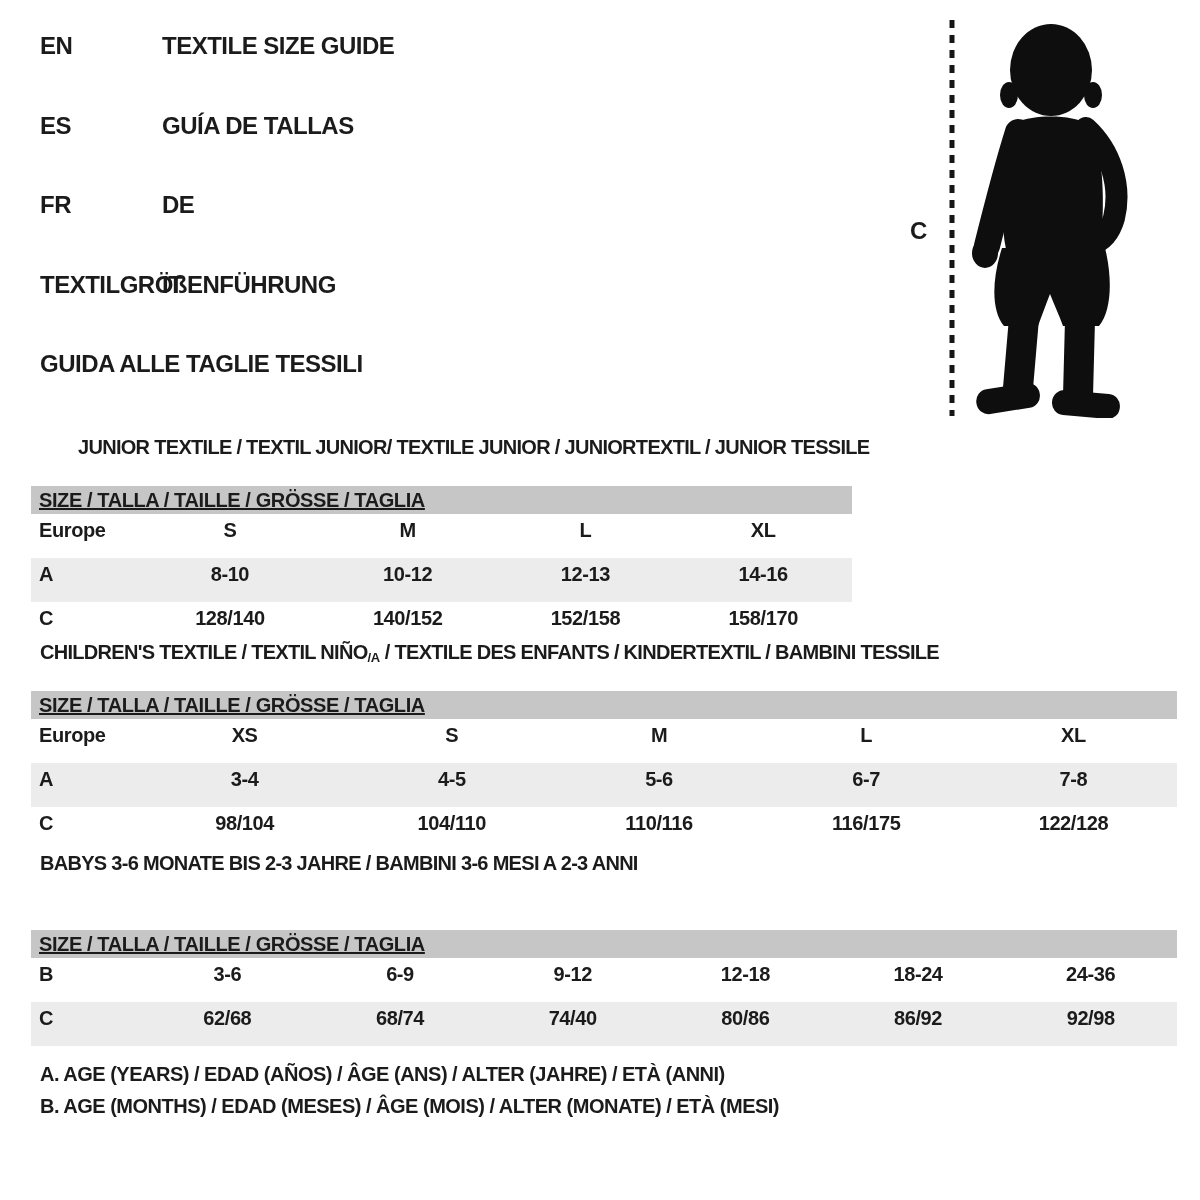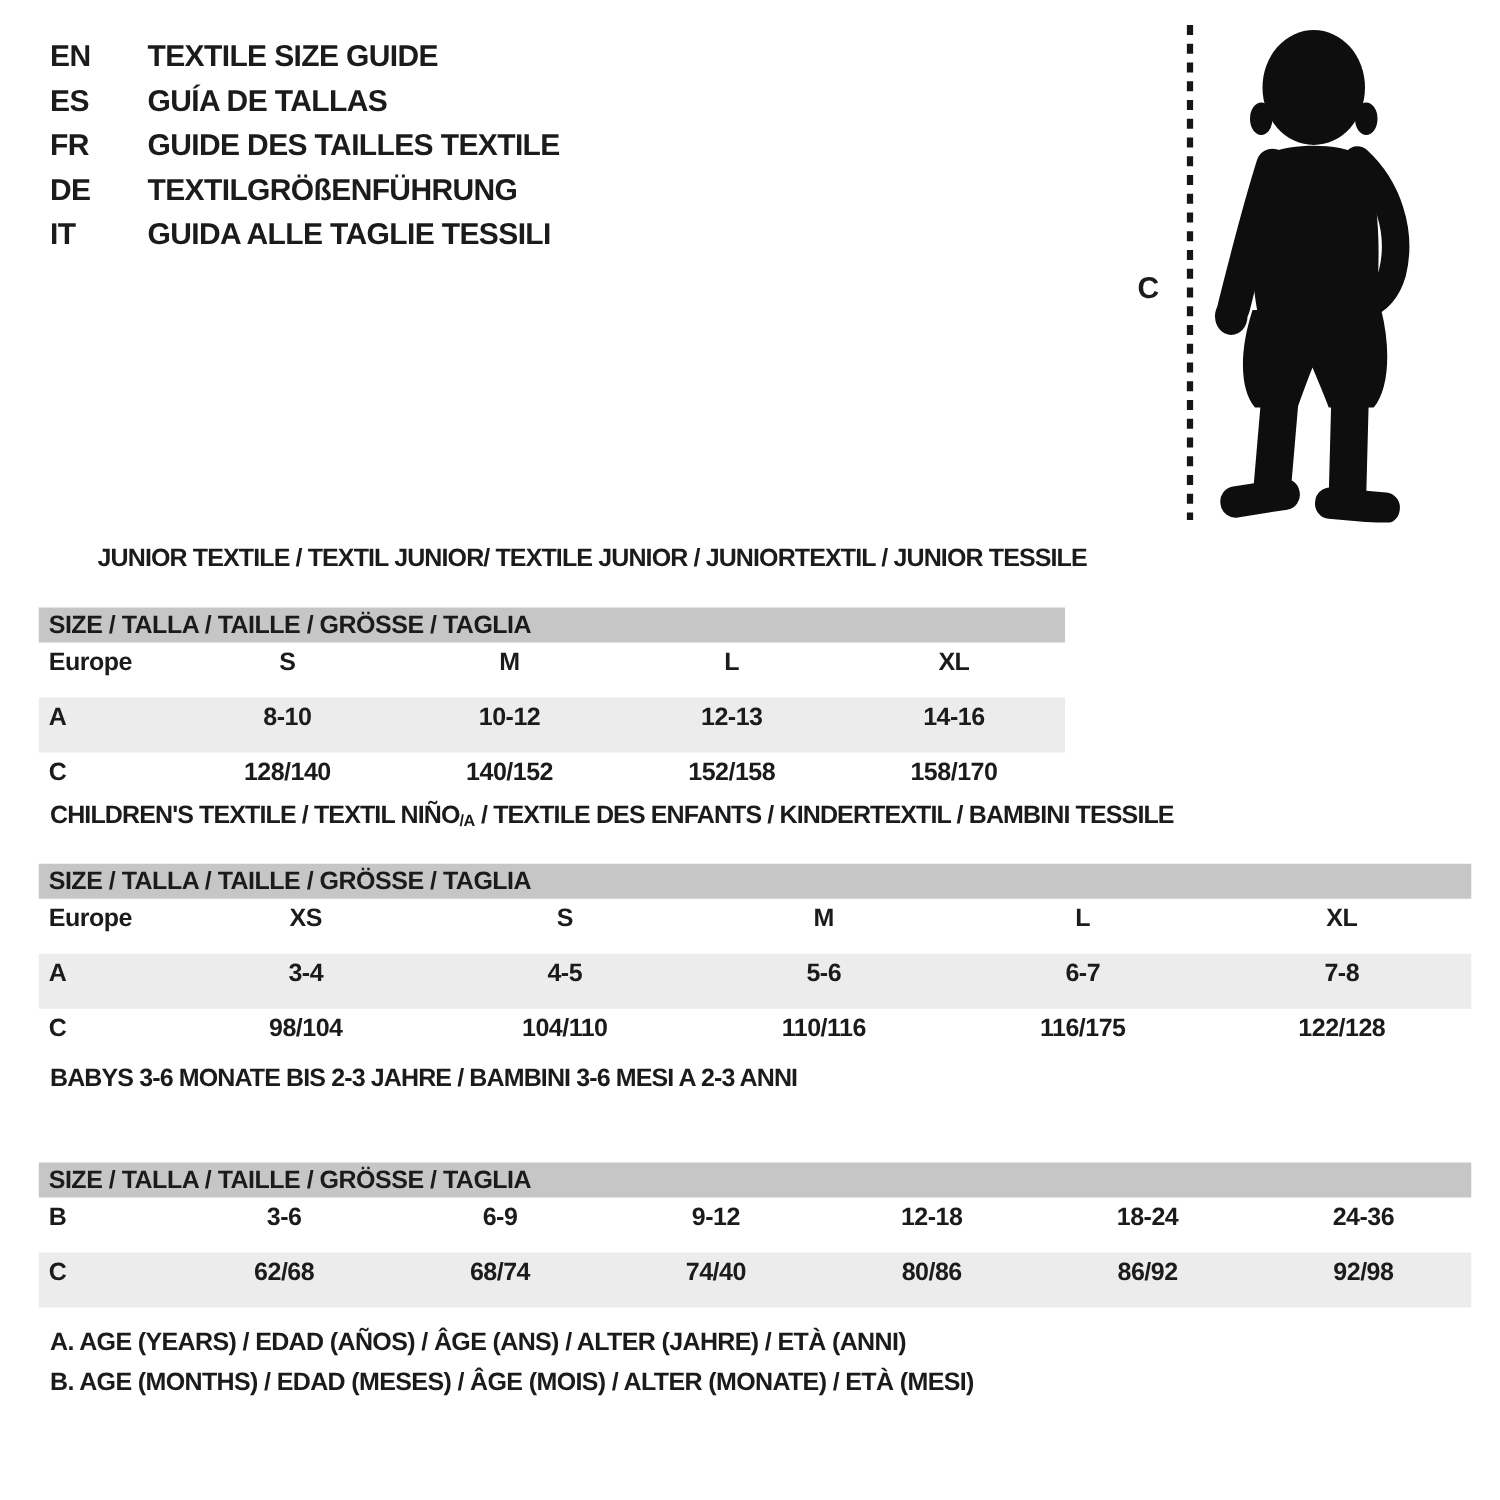--- a/index.html
+++ b/index.html
@@ -18,20 +18,21 @@
   
   .lang-list {
     left: 40px; top: 28px;
     display: grid;
     grid-template-columns: 78px auto;
     font-size: 24px;
     font-weight: bold;
     letter-spacing: -0.5px;
     line-height: 35.5px;
     white-space: nowrap;
+    gap: 44px;
   }
 
   
   .measure-line { left: 948px; top: 18px; }
   .measure-label {
     left: 910px; top: 217px;
     font-size: 24px; font-weight: bold;
   }
   .baby-figure { left: 960px; top: 20px; }
 
@@ -56,20 +57,21 @@
   .size-table { left: 31px; }
   .size-table .thead {
     height: 28px;
     line-height: 28px;
     background: #c6c6c6;
     font-size: 20px;
     font-weight: bold;
     letter-spacing: -0.4px;
     padding-left: 8px;
     white-space: nowrap;
+    text-decoration: underline;
   }
   .size-table .trow {
     display: flex;
     height: 44px;
     line-height: 32px;
     font-size: 20px;
     font-weight: bold;
     letter-spacing: -0.4px;
   }
   .size-table .trow.shaded { background: #ececec; }
@@ -98,21 +100,20 @@
 <body>
 
 <div id="canvas">
 
   <div class="abs lang-list">
     <span>EN</span>
     <span>TEXTILE SIZE GUIDE</span>
     <span>ES</span>
     <span>GUÍA DE TALLAS</span>
     <span>FR</span>
-    <span>GUIDE DES TAILLES TEXTILE</span>
     <span>DE</span>
     <span>TEXTILGRÖßENFÜHRUNG</span>
     <span>IT</span>
     <span>GUIDA ALLE TAGLIE TESSILI</span>
   </div>
 
   <svg class="abs measure-line" width="8" height="400" viewBox="0 0 8 400">
     <line x1="4" y1="2" x2="4" y2="398" stroke="#161616" stroke-width="5" stroke-dasharray="8 7"></line>
   </svg>
 

